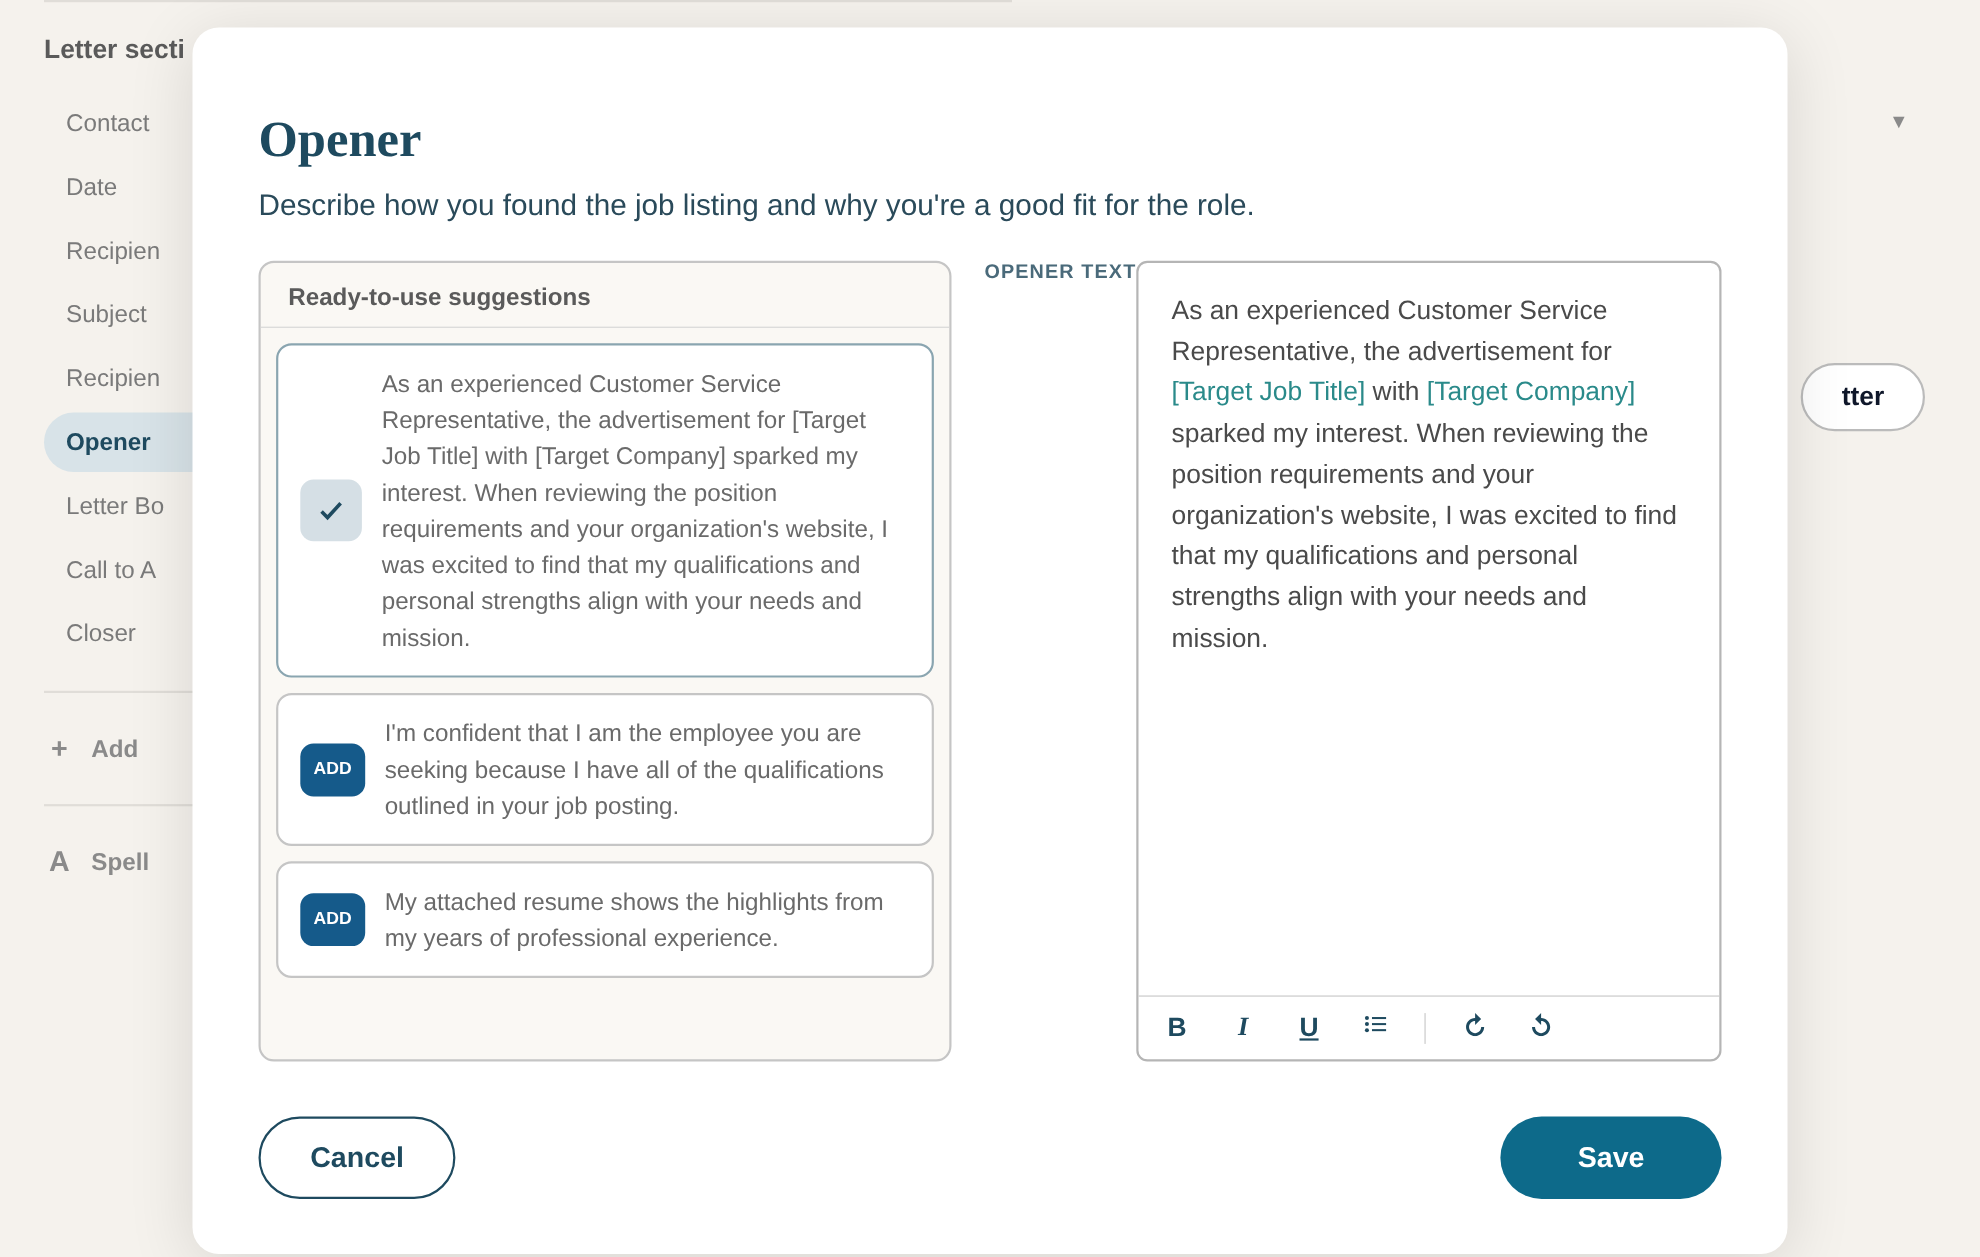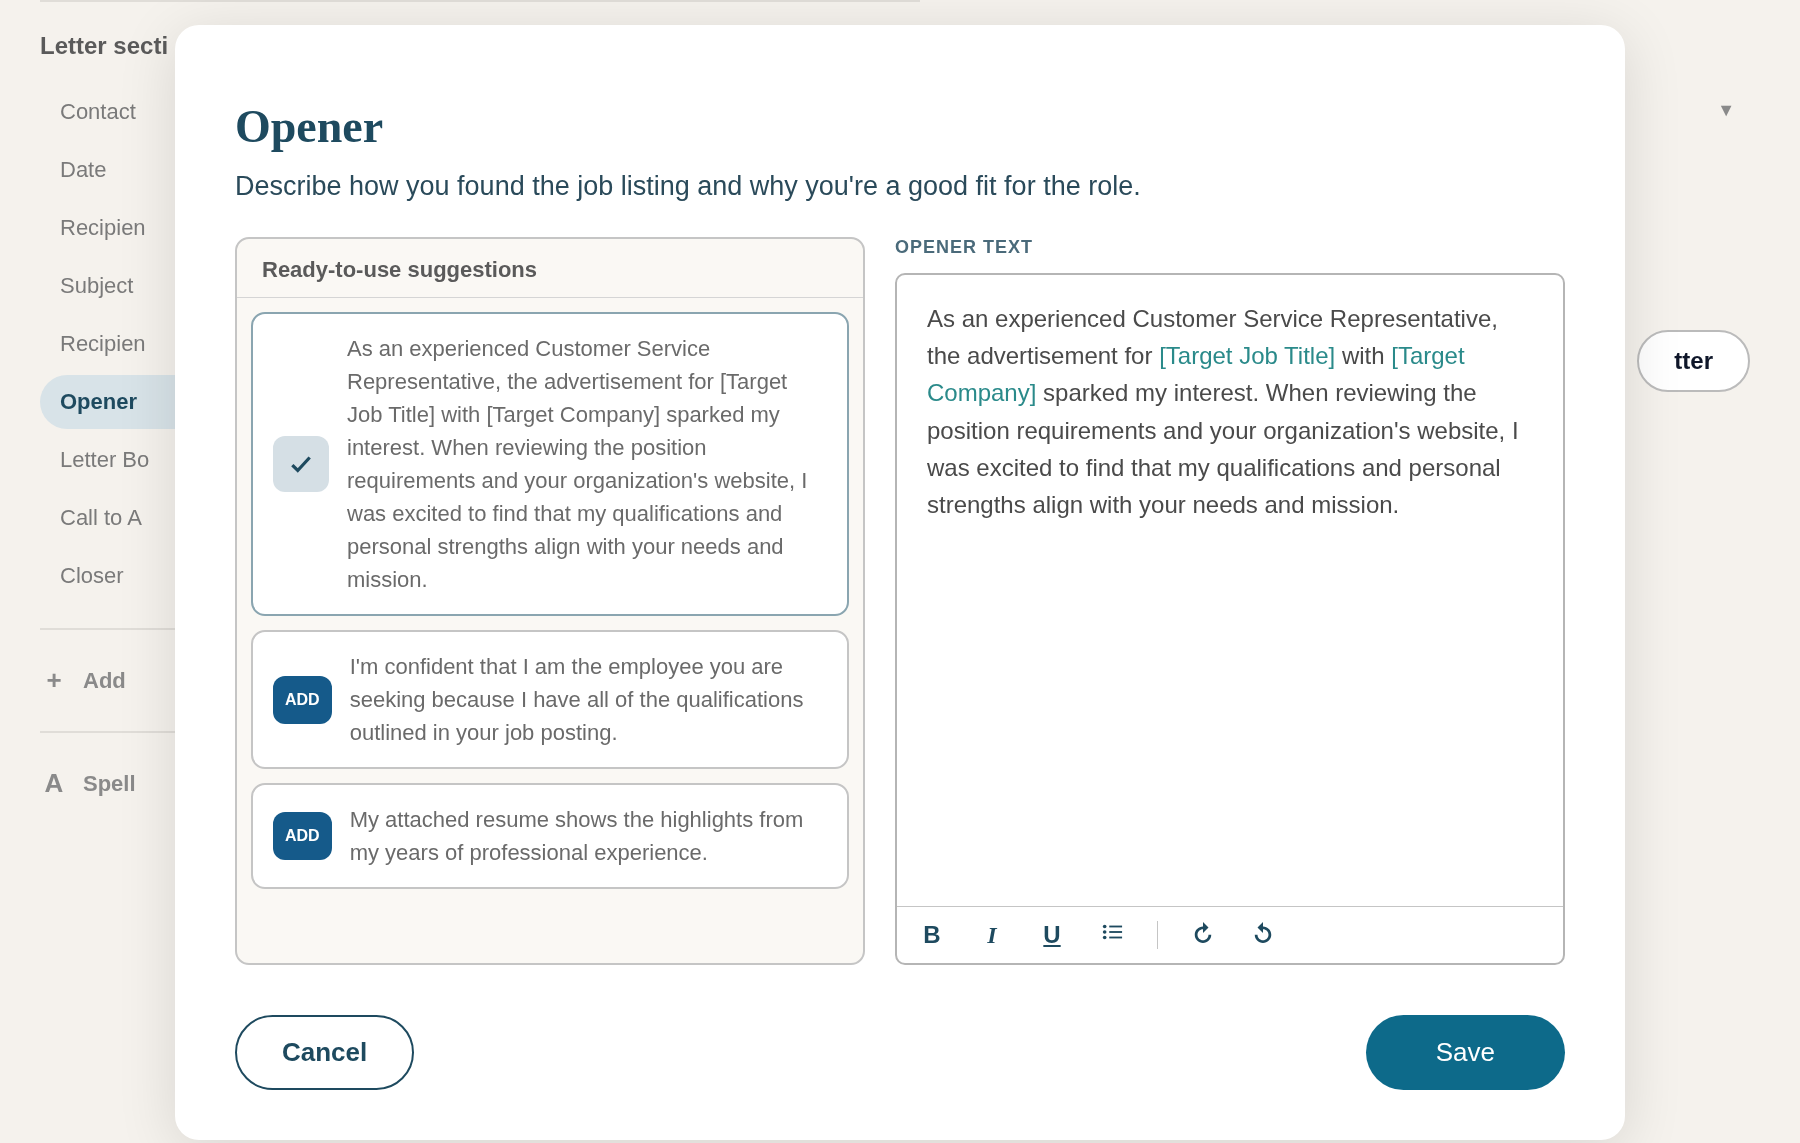--- a/index.html
+++ b/index.html
@@ -173,21 +173,21 @@
 }
 .check-btn svg { stroke: #1e4a5f; stroke-width: 3; fill: none; }
 .suggestion-text {
   color: #6a6a6a;
   font-size: 22px;
   line-height: 1.5;
 }
 .editor-panel {
   flex: 1;
   display: flex;
-  flex-direction: column;
+  flex-direction: row;
 }
 .editor-label {
   color: #4a6a7a;
   font-size: 18px;
   font-weight: 700;
   letter-spacing: 1px;
   margin-bottom: 15px;
 }
 .editor-box {
   border: 2px solid #b5b5b5;
@@ -238,21 +238,21 @@
   font-weight: 700;
   padding: 20px 45px;
   border-radius: 999px;
   cursor: pointer;
 }
 .save-btn {
   border: none;
   background: #0d6a8a;
   color: white;
   font-size: 26px;
-  font-weight: 400;
+  font-weight: 700;
   padding: 20px 70px;
   border-radius: 999px;
   cursor: pointer;
 }
 </style>
 </head>
 <body>
 
 <div class="sidebar">
   <div class="divider-top"></div>

